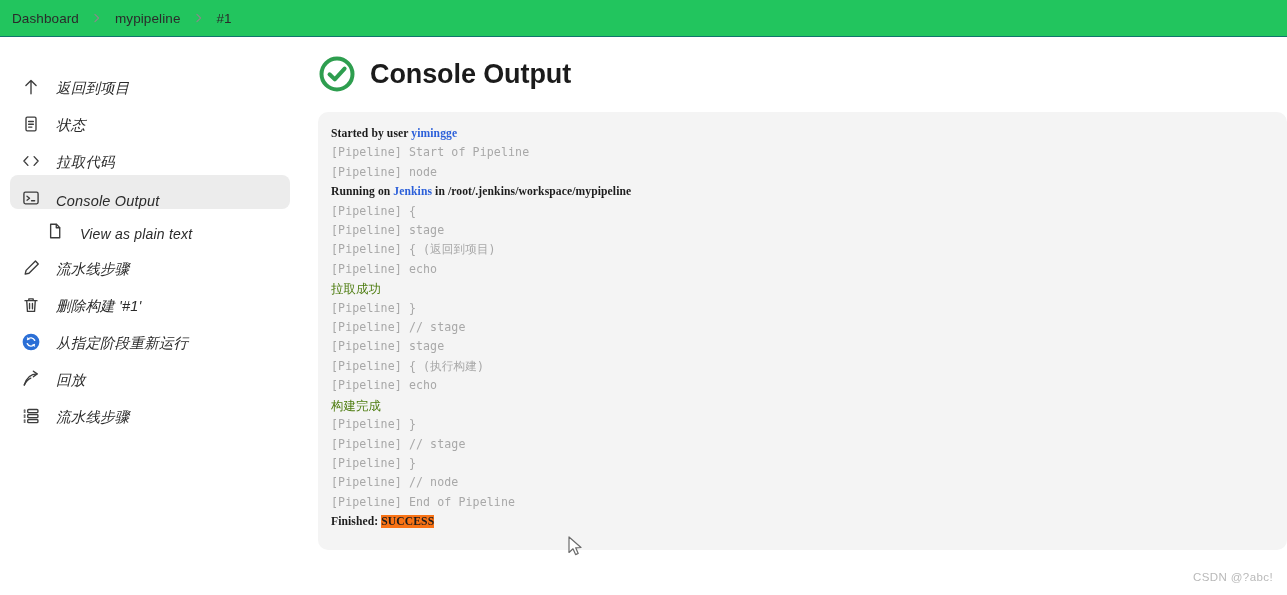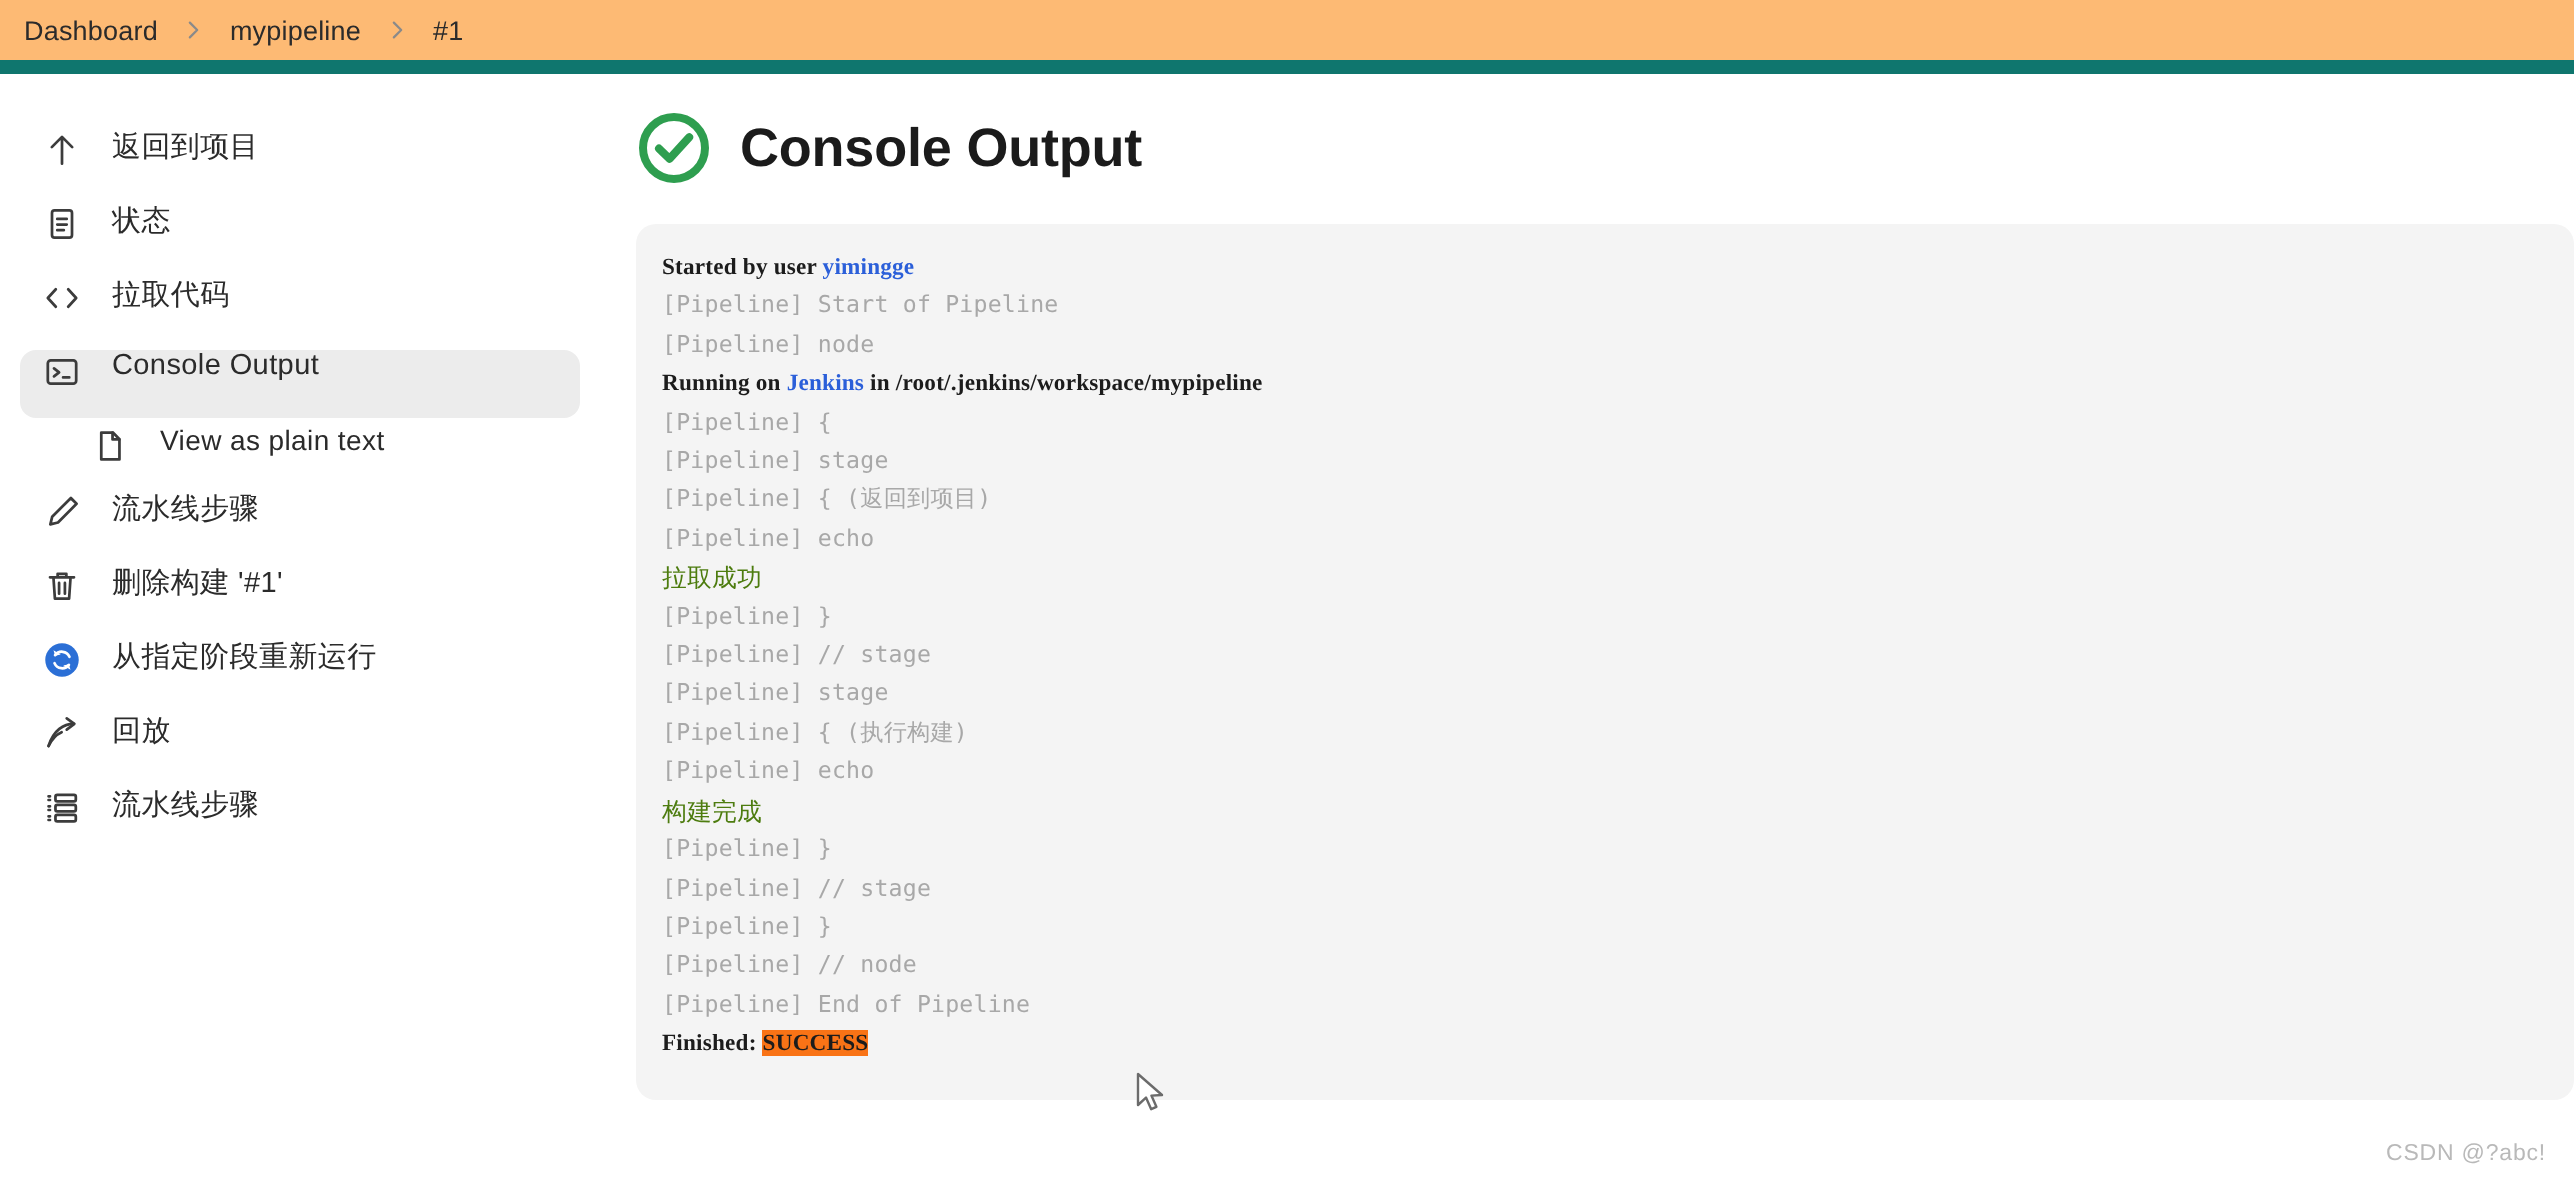--- a/index.html
+++ b/index.html
@@ -13,26 +13,26 @@
     background: #ffffff;
     font-family: "Liberation Sans", "DejaVu Sans", sans-serif;
     color: #231f20;
     overflow: hidden;
     position: relative;
   }
 
   
   #breadcrumb-bar {
     height: 37px;
-    background: #fdba74;
+    background: #22c55e;
     display: flex;
     align-items: center;
     padding-left: 12px;
     box-sizing: border-box;
-    border-bottom: 7px solid #0f766e;
+    border-bottom: 1px solid #0f766e;
   }
   .crumb {
     font-size: 13.5px;
     color: #2b2b2b;
     letter-spacing: .1px;
     white-space: nowrap;
   }
   .crumb-sep {
     margin: 0 14px;
     font-size: 12px;
@@ -50,27 +50,28 @@
 
   
   #sidebar {
     width: 310px;
     flex: 0 0 310px;
     padding-top: 24px;
     box-sizing: border-box;
   }
   .side-item {
     display: flex;
-    align-items: flex-start;
+    align-items: flex-end;
     height: 34px;
     margin: 3px 20px 3px 10px;
     padding-left: 10px;
     border-radius: 8px;
     box-sizing: border-box;
     cursor: pointer;
+    font-style: italic;
   }
   .side-item.active { background: #ececec; }
   .side-item .ic {
     width: 22px;
     height: 22px;
     flex: 0 0 22px;
     margin-right: 14px;
     display: flex;
     align-items: center;
     justify-content: center;

